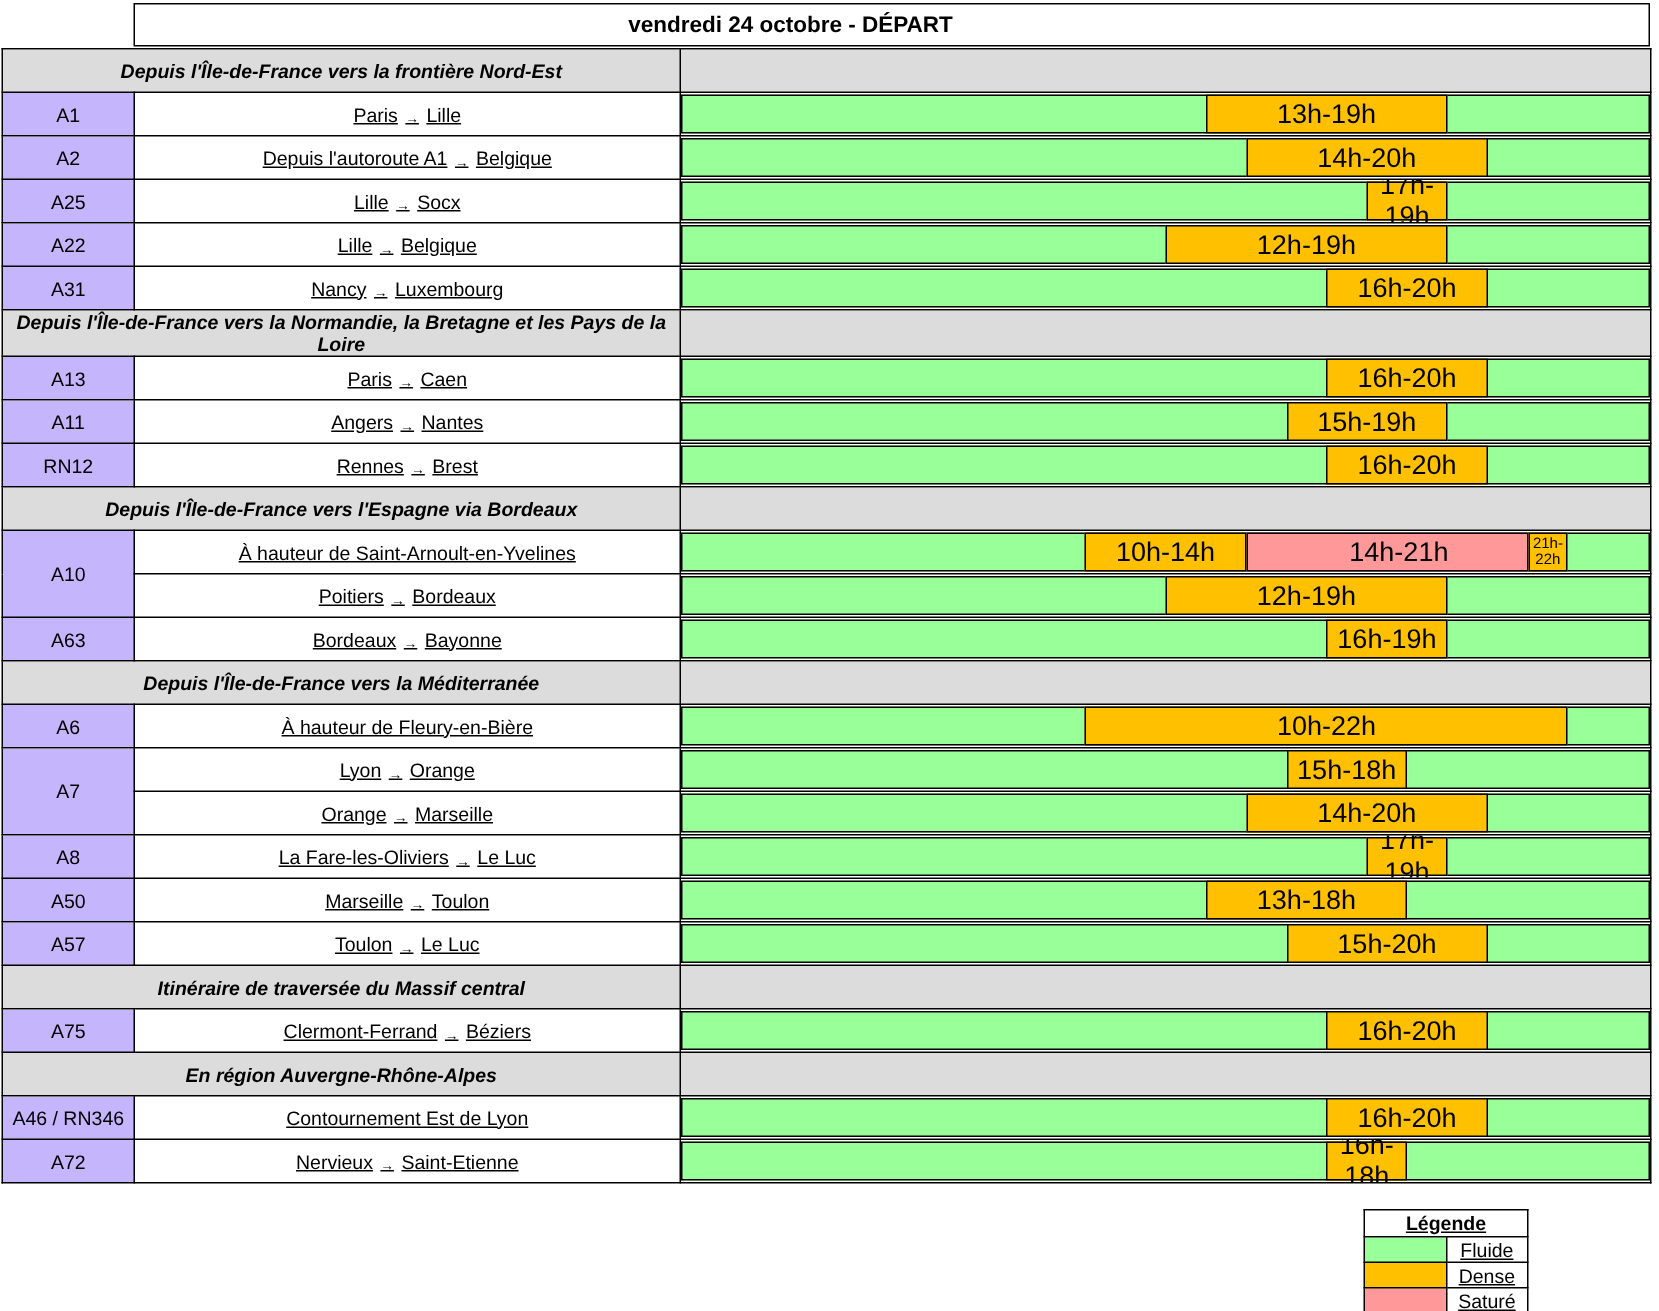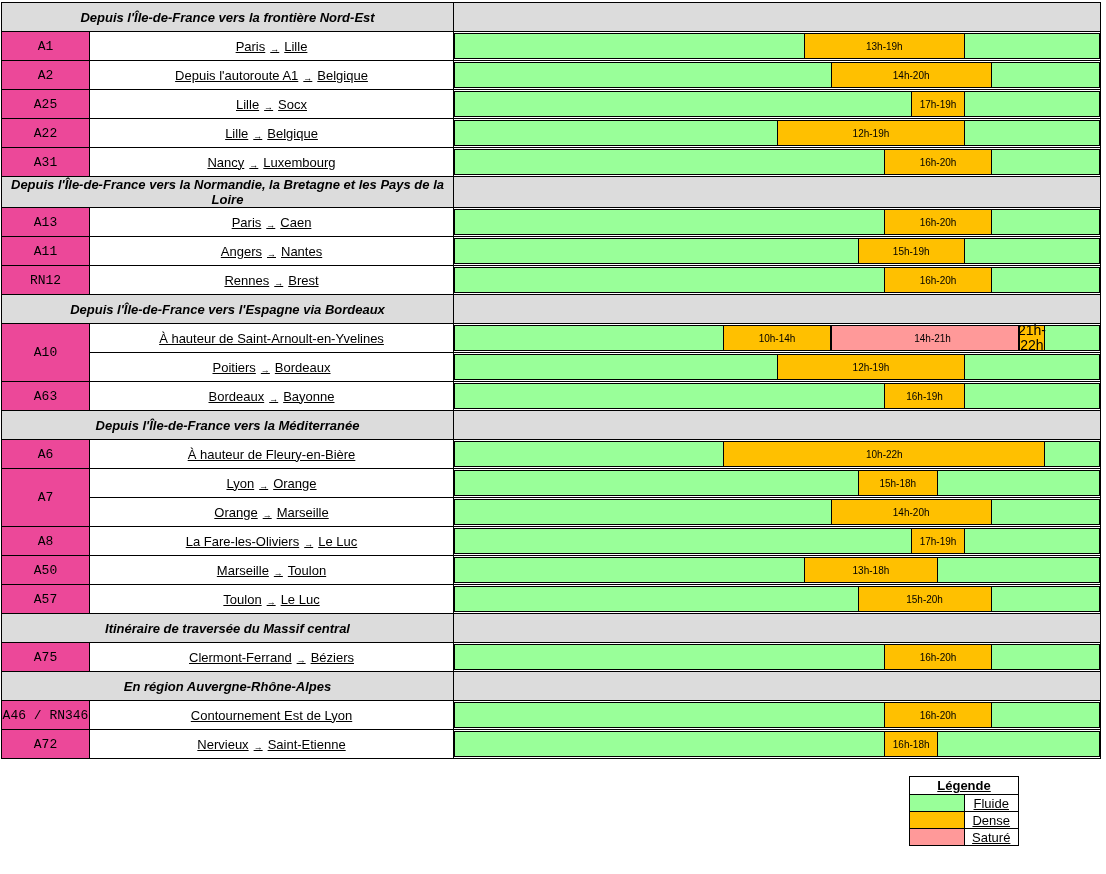--- a/index.html
+++ b/index.html
@@ -24,58 +24,61 @@
   
   table.main{border-collapse:collapse;table-layout:fixed;width:1099px;}
   table.main td{
     border:1px solid var(--border);height:29px;padding:0;
     font-size:13px;text-align:center;vertical-align:middle;overflow:hidden;
   }
   td.section-label{
     background:var(--section);font-weight:bold;font-style:italic;font-size:13px;
   }
   td.section-tl{background:var(--section);}
-  td.road{background:#ec4899;font-family:Liberation Mono, monospace;}
+  td.road{background:#c4b5fd;}
   td.route{background:#fff;text-decoration:underline;}
   td.tl{
     border-top:none;border-bottom:none;background:#fff;
     padding:0;vertical-align:middle;
   }
   .bar{
     position:relative;height:26px;margin:1px 0;
     background:var(--fluide);border:1px solid var(--border);
   }
   .seg{
     position:absolute;top:-1px;bottom:-1px;
     border:1px solid var(--border);
     display:flex;align-items:center;justify-content:center;
-    font-size:10px;color:#000;
+    font-size:18px;color:#000;
   }
   .seg.dense{background:var(--dense);}
   .seg.sature{background:var(--sature);}
-  .seg.small{font-size:14px;line-height:1.1;white-space:pre-line;text-align:center;}
+  .seg.small{font-size:10px;line-height:1.1;white-space:pre-line;text-align:center;}
   .arrow{font-size:9px;margin:0 5px;position:relative;top:1px;}
   
   .legend-box{margin-left:908px;margin-top:17px;}
   table.legend{border-collapse:collapse;table-layout:fixed;width:110px;}
   table.legend td,table.legend th{
     border:1px solid var(--border);padding:0;font-size:13px;height:17px;text-decoration:underline;
   }
   table.legend th{height:18px;font-weight:bold;text-align:center;background:#fff;}
   td.swatch{width:55px;}
   td.swatch.fluide{background:var(--fluide);}
   td.swatch.dense{background:var(--dense);}
   td.swatch.sature{background:var(--sature);}
   td.legend-label{width:55px;text-align:center;padding-right:4px;background:#fff;}
 </style>
 </head>
 <body>
 
 <div class="wrap">
 
+  <div class="title-row">
+    <span>vendredi 24 octobre - DÉPART</span>
+  </div>
 
   <table class="main">
     <colgroup>
       <col style="width:88px">
         <col style="width:364px">
         <col style="width:647px">
     </colgroup>
     <tbody id="table-body">
         <tr class="section-row">
           <td class="section-label" colspan="2">Depuis l'Île-de-France vers la frontière Nord-Est</td>

